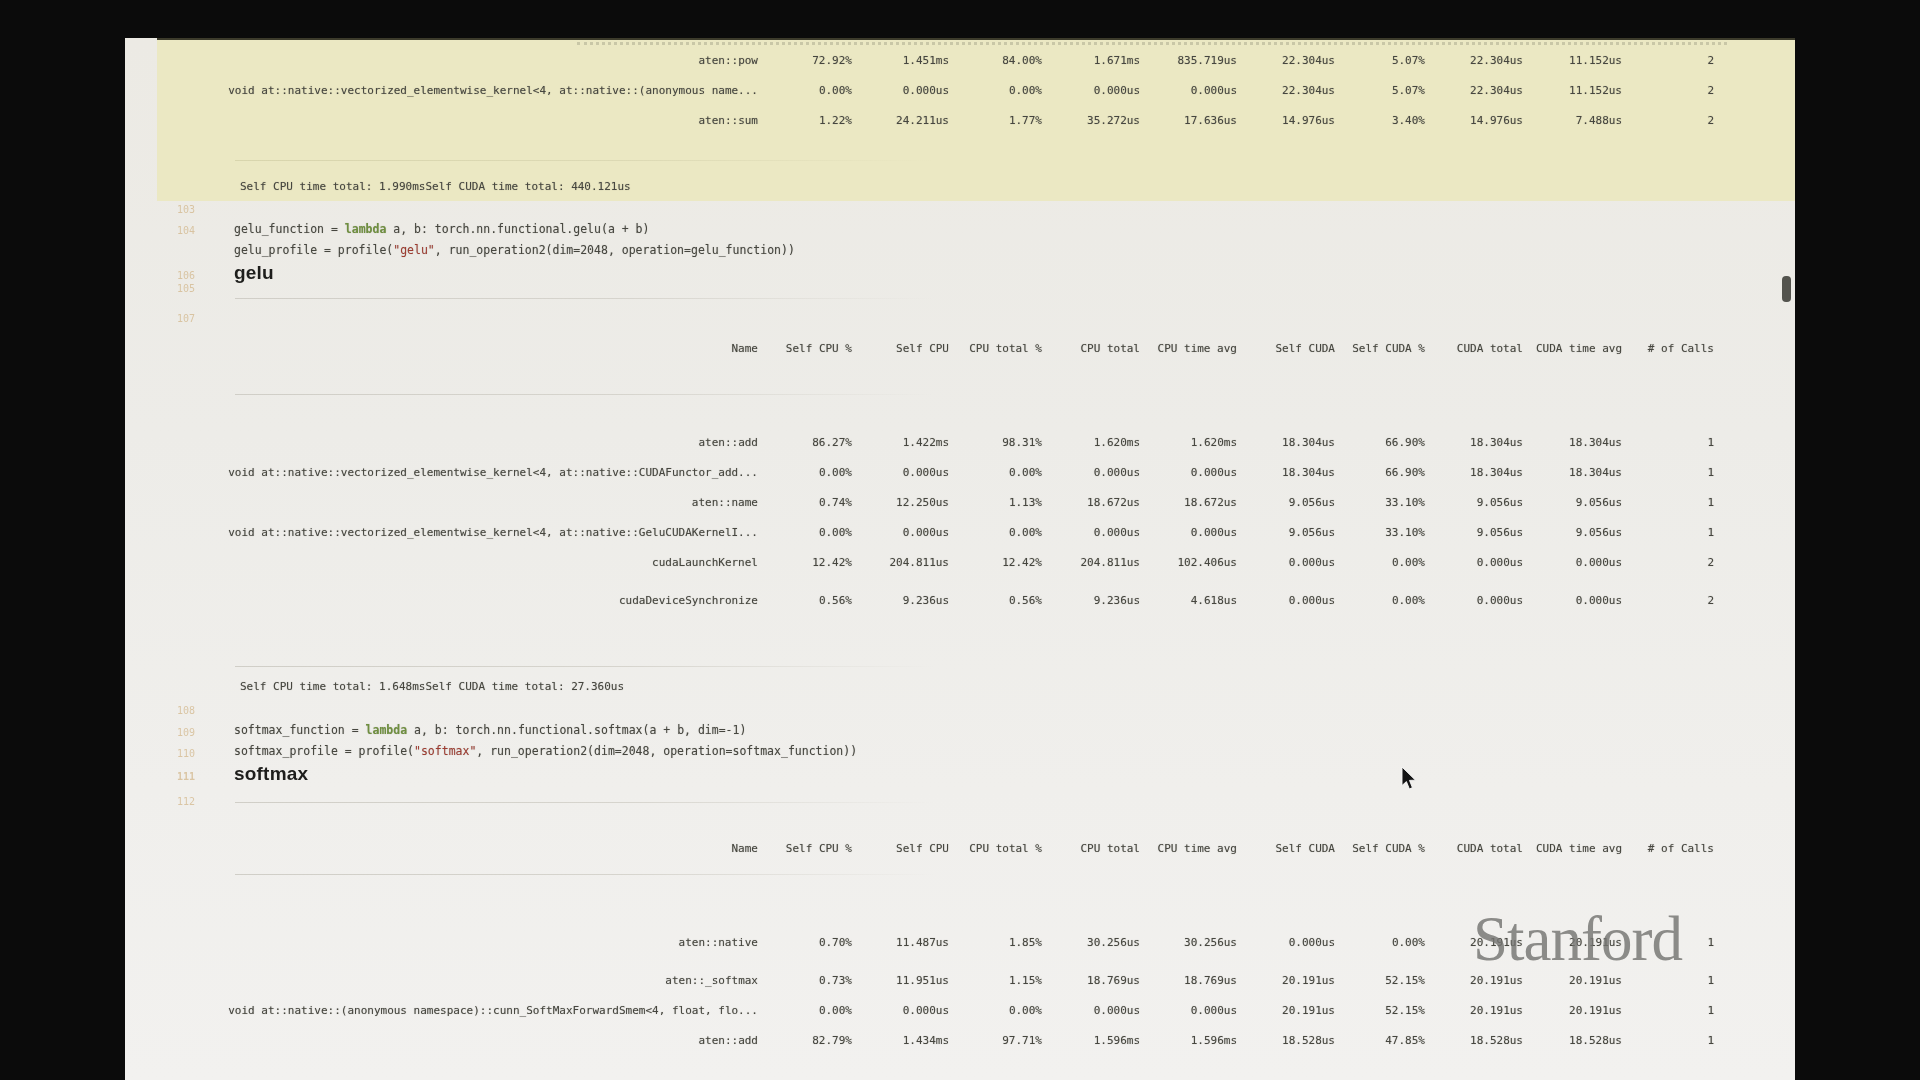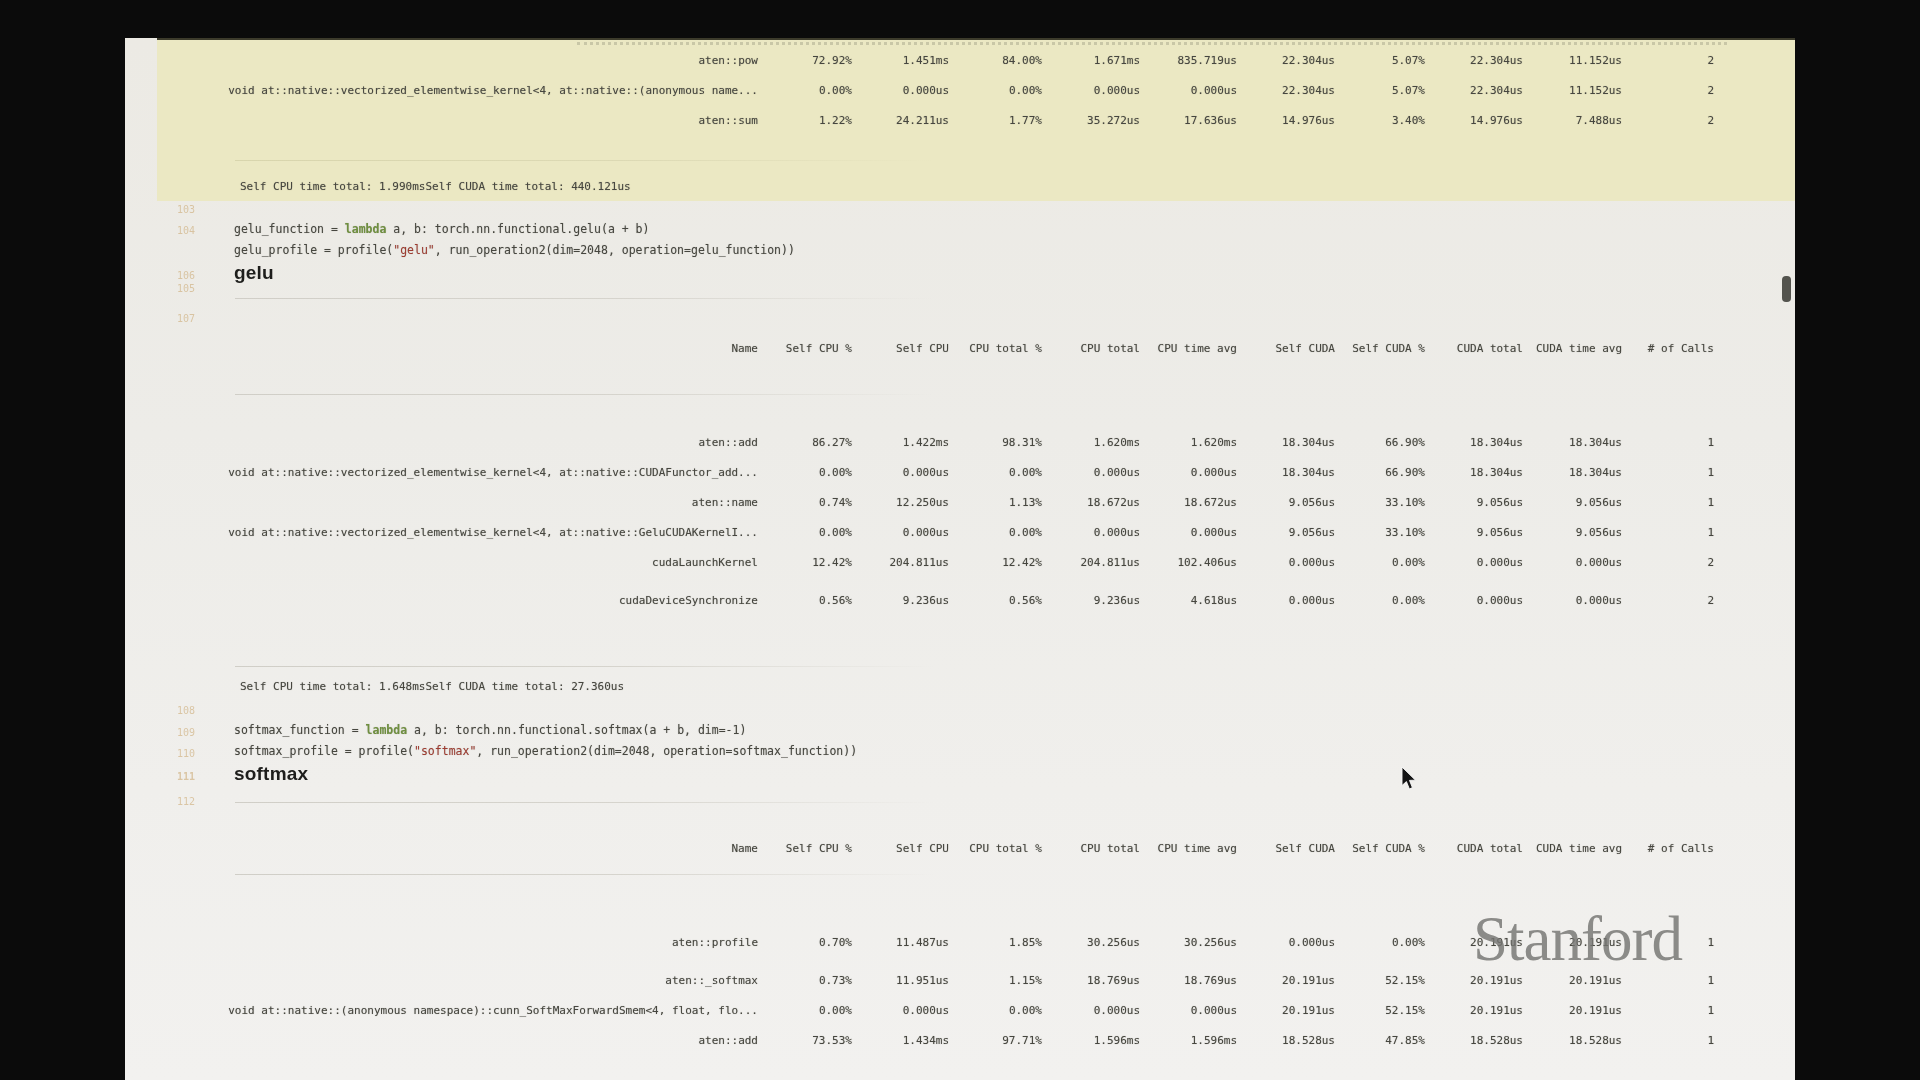--- a/index.html
+++ b/index.html
@@ -266,21 +266,21 @@
         <span class="pcell">Self CUDA</span>
         <span class="pcell">Self CUDA %</span>
         <span class="pcell">CUDA total</span>
         <span class="pcell">CUDA time avg</span>
         <span class="pcell"># of Calls</span>
       </div>
     </div>
   <div class="sep" style="top:836px"></div>
   <div class="ptable" style="top:898px">
       <div class="prow">
-        <span class="pcell">aten::profile</span>
+        <span class="pcell">aten::native</span>
         <span class="pcell">0.70%</span>
         <span class="pcell">11.487us</span>
         <span class="pcell">1.85%</span>
         <span class="pcell">30.256us</span>
         <span class="pcell">30.256us</span>
         <span class="pcell">0.000us</span>
         <span class="pcell">0.00%</span>
         <span class="pcell">20.191us</span>
         <span class="pcell">20.191us</span>
         <span class="pcell">1</span>
@@ -306,21 +306,21 @@
         <span class="pcell">0.000us</span>
         <span class="pcell">0.000us</span>
         <span class="pcell">20.191us</span>
         <span class="pcell">52.15%</span>
         <span class="pcell">20.191us</span>
         <span class="pcell">20.191us</span>
         <span class="pcell">1</span>
       </div>
       <div class="prow">
         <span class="pcell">aten::add</span>
-        <span class="pcell">73.53%</span>
+        <span class="pcell">82.79%</span>
         <span class="pcell">1.434ms</span>
         <span class="pcell">97.71%</span>
         <span class="pcell">1.596ms</span>
         <span class="pcell">1.596ms</span>
         <span class="pcell">18.528us</span>
         <span class="pcell">47.85%</span>
         <span class="pcell">18.528us</span>
         <span class="pcell">18.528us</span>
         <span class="pcell">1</span>
       </div>

